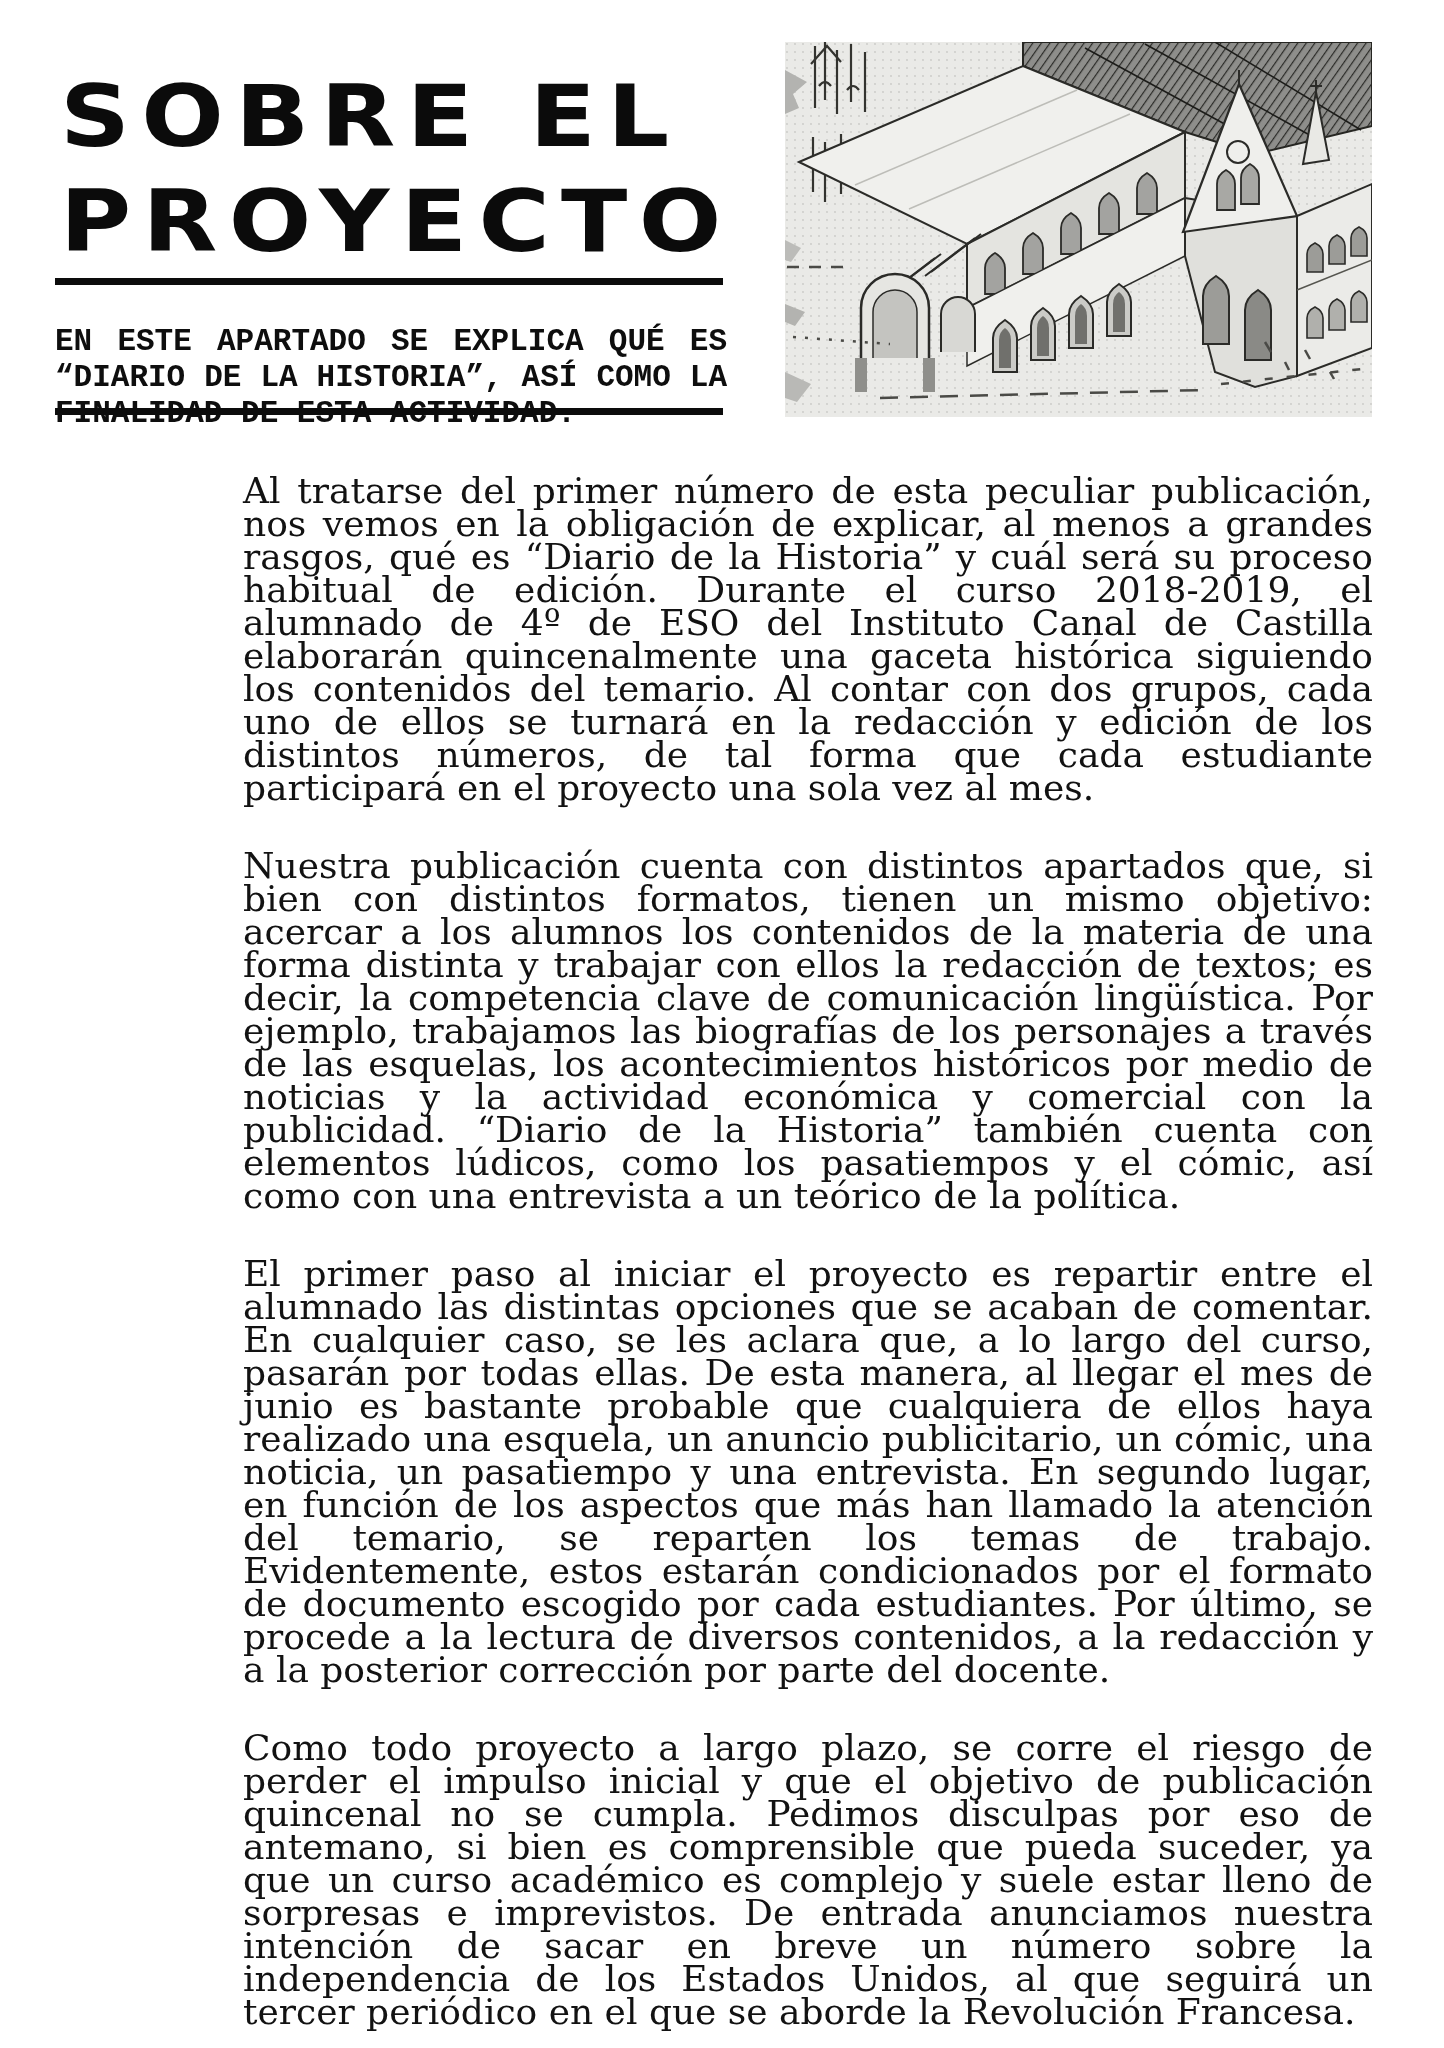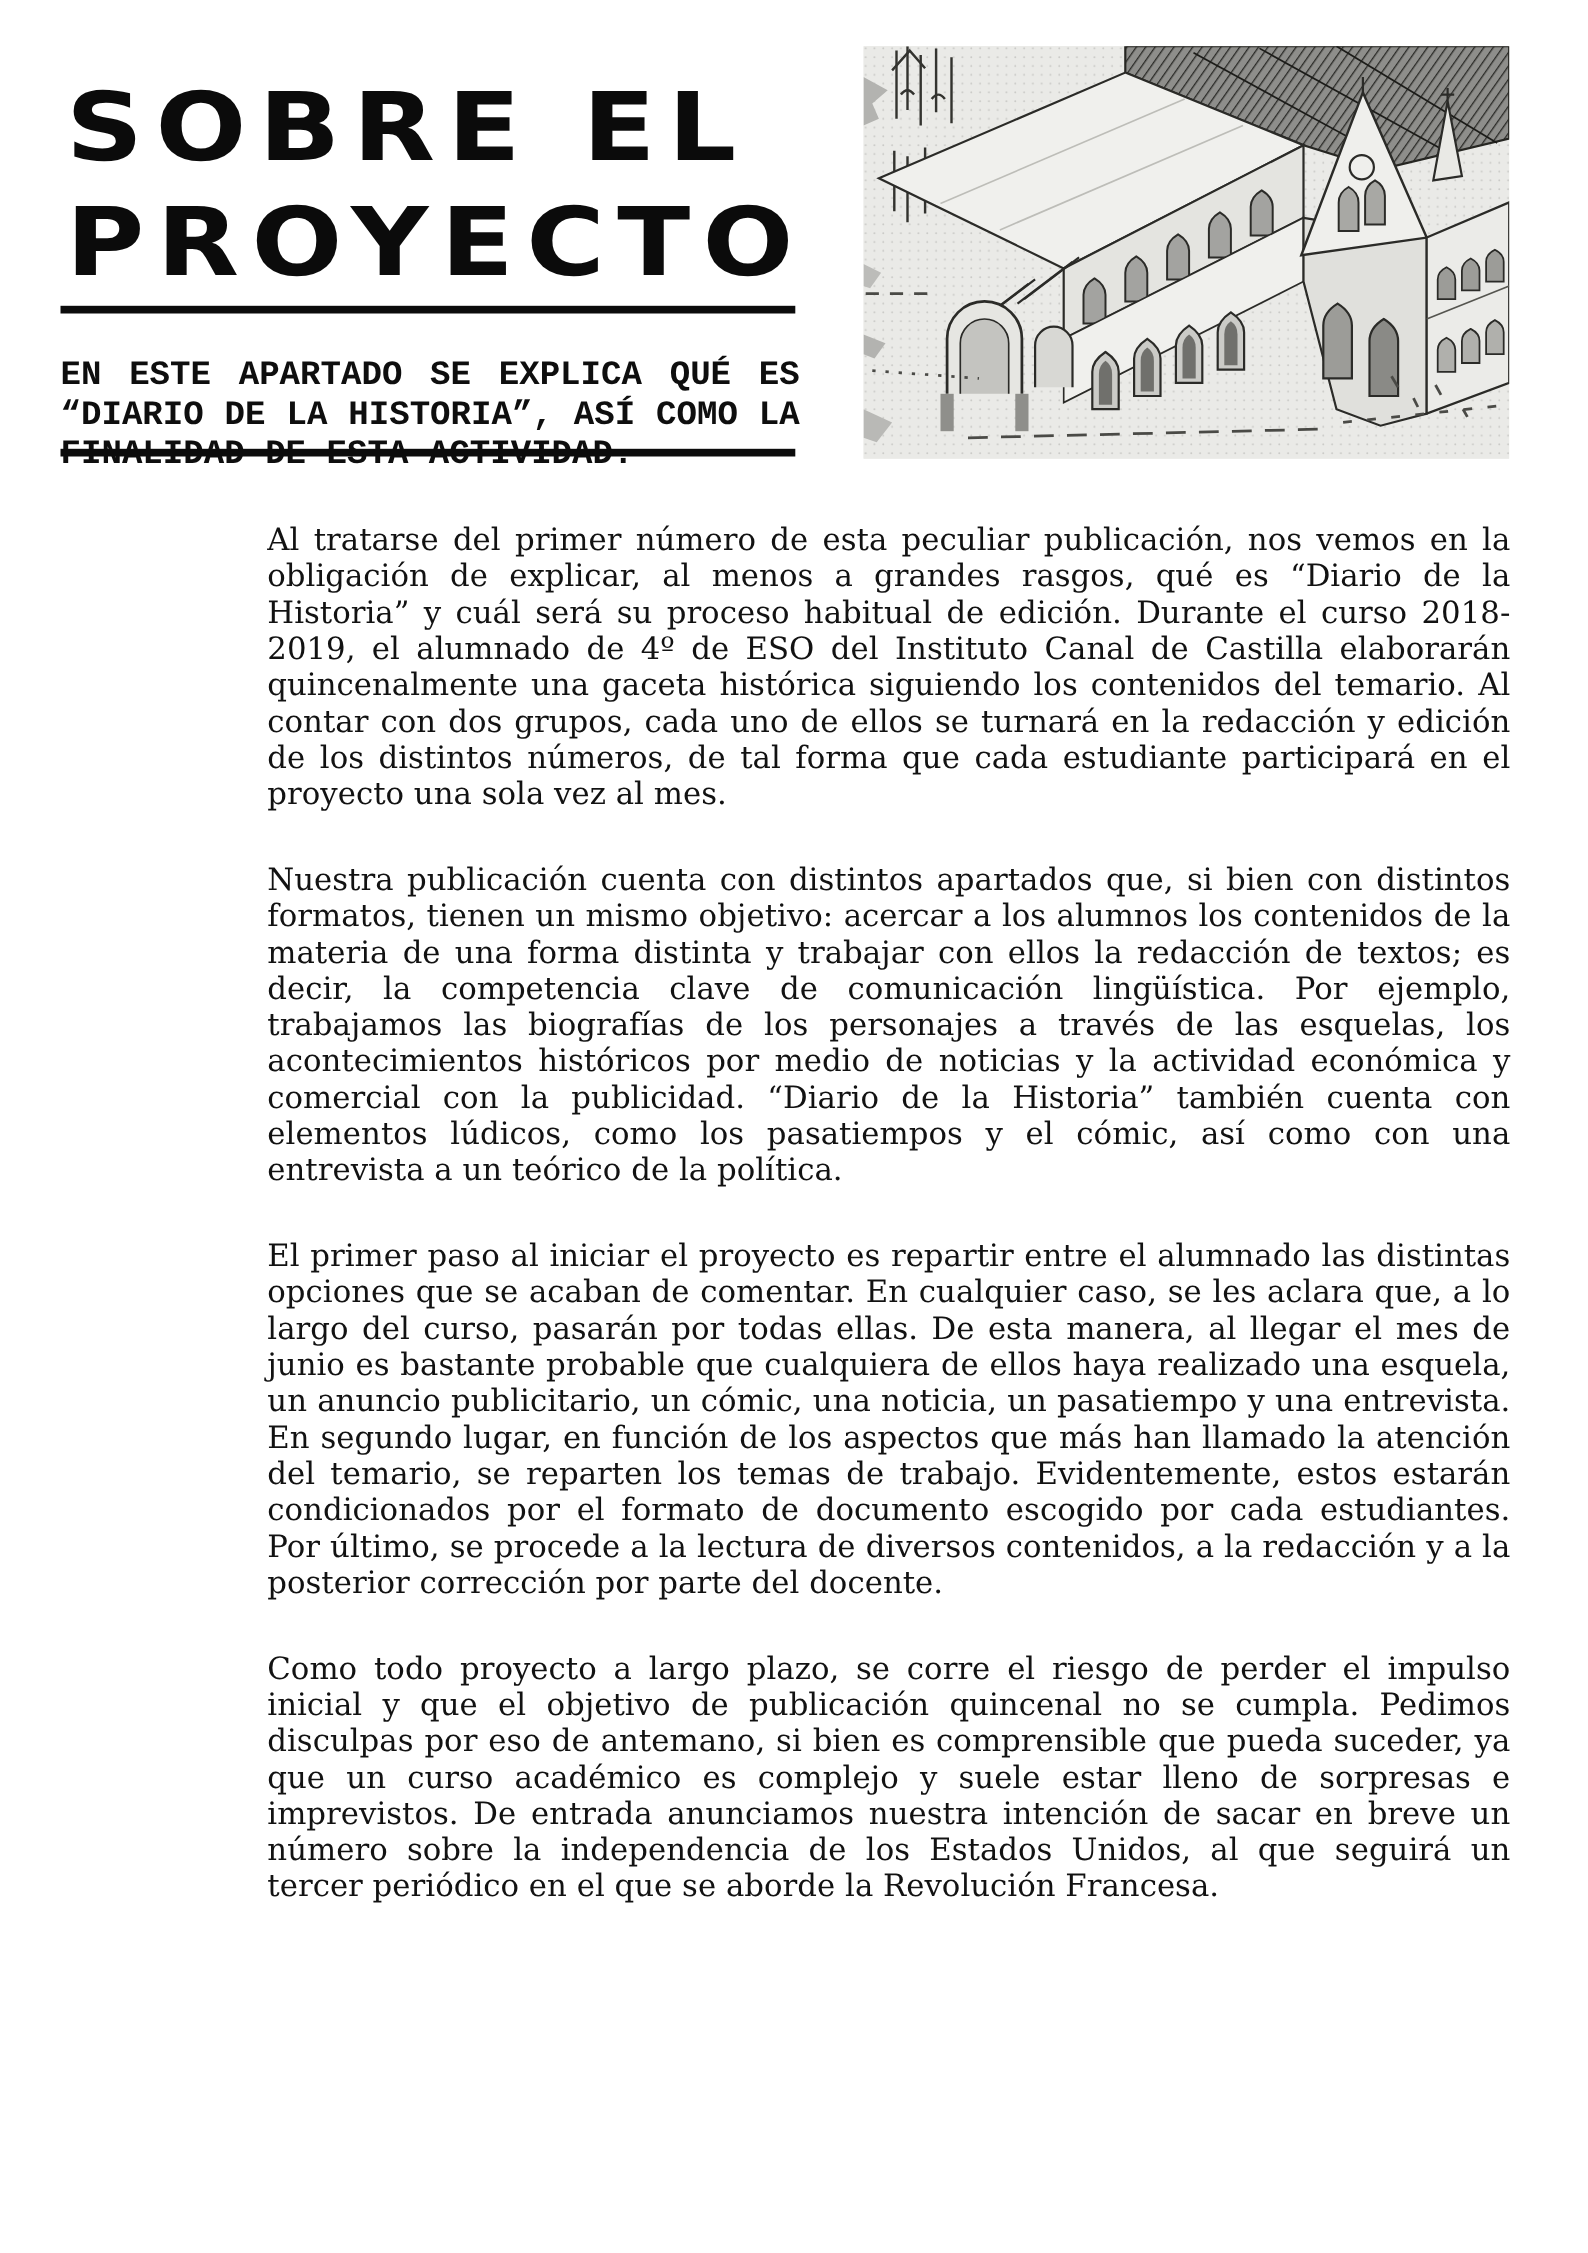--- a/index.html
+++ b/index.html
@@ -57,21 +57,21 @@
     background: #eaeae7;
   }
   .illustration svg { display: block; width: 100%; height: 100%; }
   
   .article {
     position: absolute;
     left: 243px;
     top: 474px;
     width: 1130px;
     font-family: "DejaVu Serif", serif;
-    font-size: 28px;
+    font-size: 36px;
     line-height: 33px;
     text-align: justify;
     color: #121212;
   }
   .article p { margin: 0 0 45px 0; }
   .article p:last-child { margin-bottom: 12px; }
 </style>
 </head>
 <body>
 

